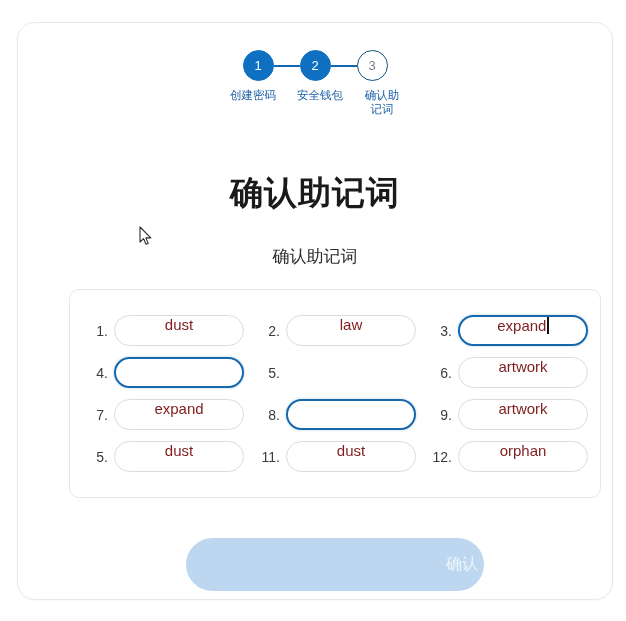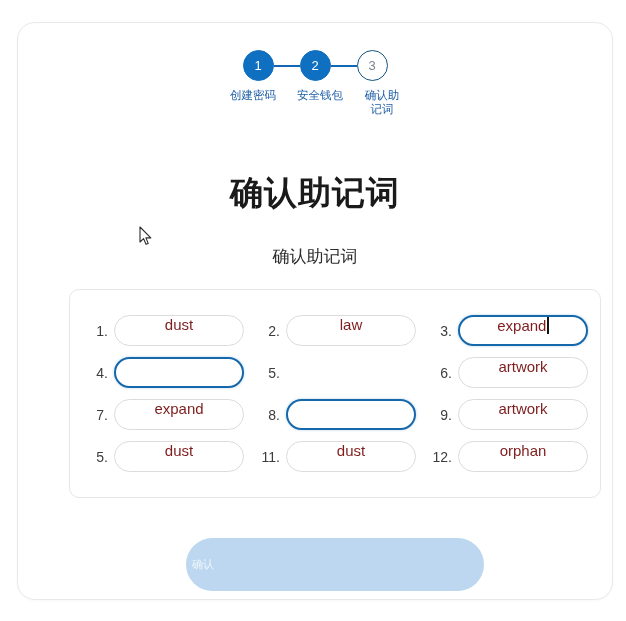--- a/index.html
+++ b/index.html
@@ -174,26 +174,26 @@
   .confirm-btn {
     position: absolute;
     left: 168px;
     top: 515px;
     width: 298px;
     height: 53px;
     border-radius: 27px;
     background: #bcd7ef;
     border: none;
     color: #eef5fb;
-    font-size: 11px;
+    font-size: 16px;
     font-family: "Liberation Sans", "DejaVu Sans", sans-serif;
     cursor: default;
     display: flex;
     align-items: center;
-    justify-content: flex-start;
+    justify-content: flex-end;
   }
 
   
   .cursor-arrow {
     position: absolute;
     left: 139px;
     top: 226px;
     width: 14px;
     height: 20px;
     pointer-events: none;

